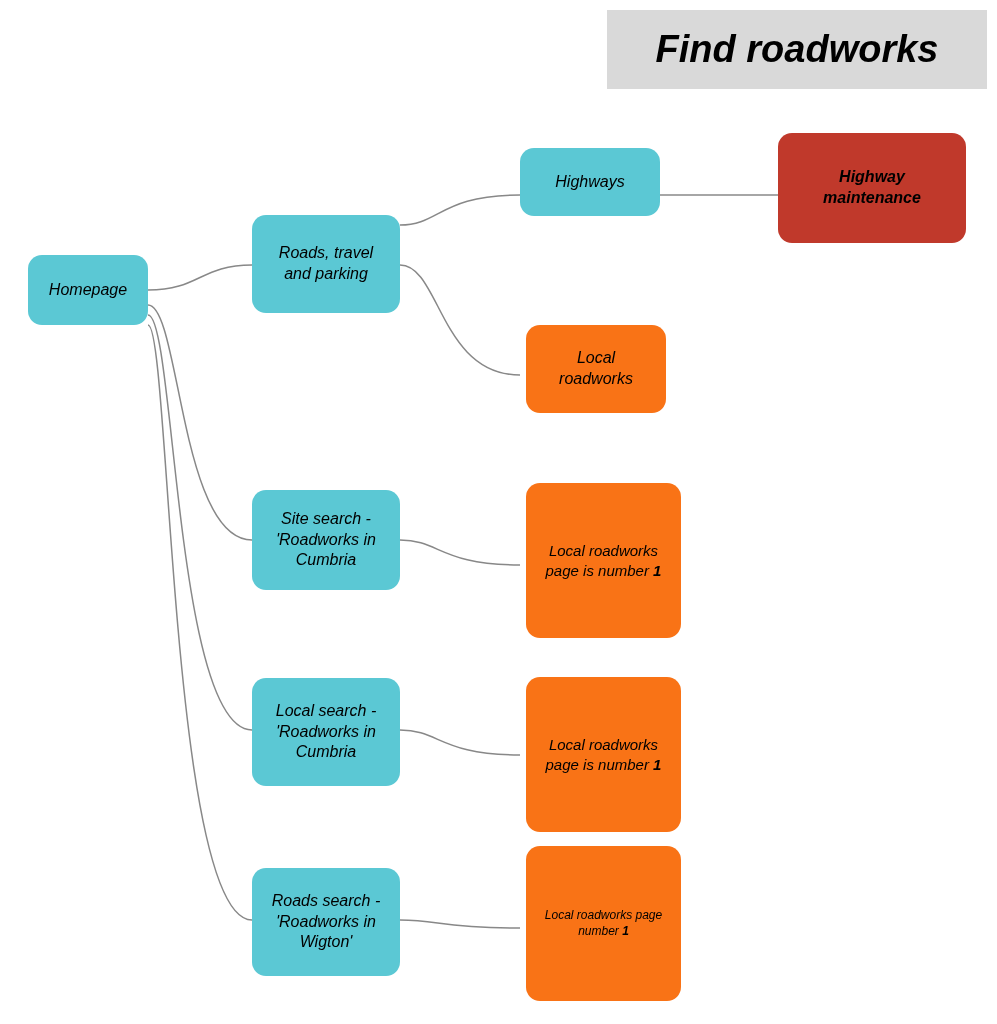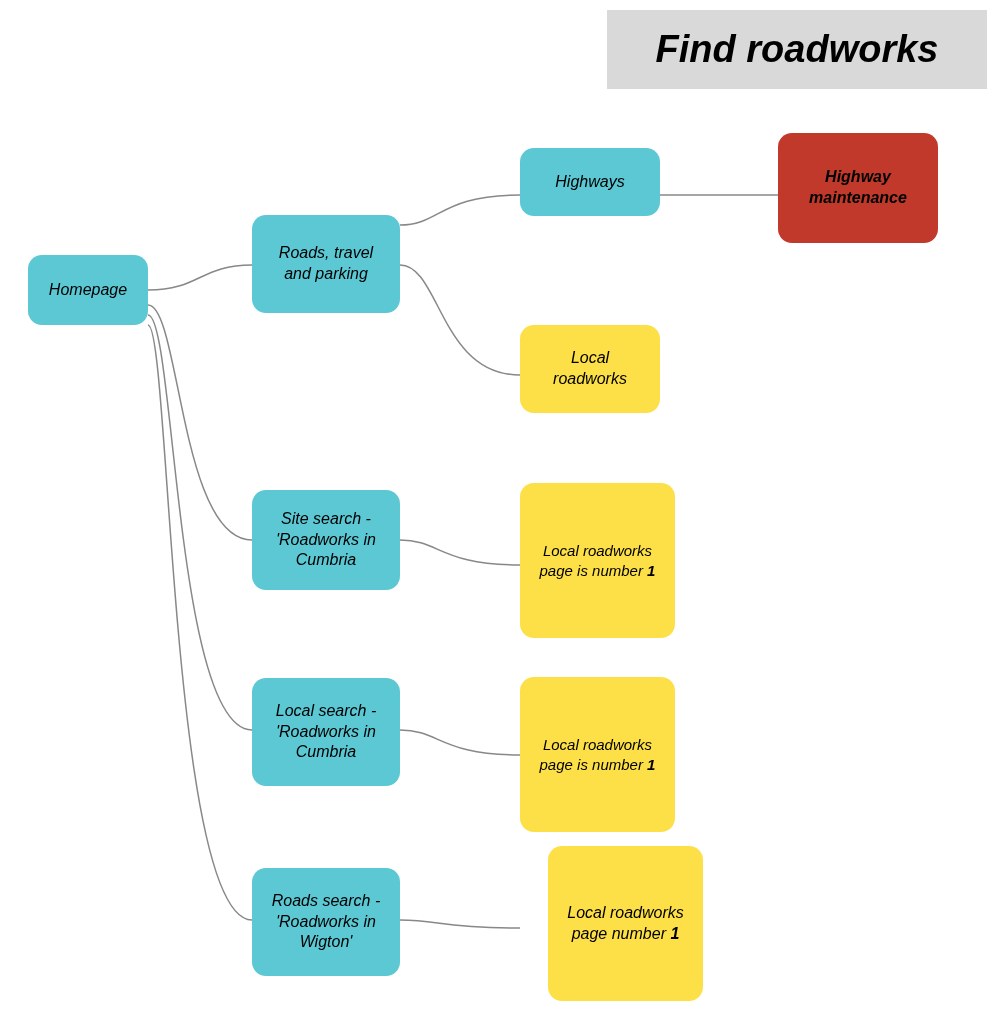--- a/index.html
+++ b/index.html
@@ -50,23 +50,24 @@
       line-height: 1.3;
     }
 
     .node-blue {
       background: #5bc8d4;
       color: #000;
       border: none;
     }
 
     .node-green {
-      background: #fde047;
+      background: #f97316;
       color: #000;
       border: none;
+      margin-left: 6px;
     }
 
     .node-red {
       background: #c0392b;
       color: #000;
       border: none;
       font-weight: bold;
     }
 
     svg.connectors {
@@ -121,21 +122,21 @@
   </div>
 
   <div class="node node-blue" style="left: 252px; top: 215px; width: 148px; height: 98px;">
     <span>Roads, travel and parking</span>
   </div>
 
   <div class="node node-blue" style="left: 520px; top: 148px; width: 140px; height: 68px;">
     <span>Highways</span>
   </div>
 
-  <div class="node node-red" style="left: 778px; top: 133px; width: 160px; height: 110px;">
+  <div class="node node-red" style="left: 778px; top: 133px; width: 188px; height: 110px;">
     <span>Highway maintenance</span>
   </div>
 
   <div class="node node-green" style="left: 520px; top: 325px; width: 140px; height: 88px;">
     <span>Local roadworks</span>
   </div>
 
   <div class="node node-blue" style="left: 252px; top: 490px; width: 148px; height: 100px; justify-content: flex-end;">
     <span>Site search - 'Roadworks in Cumbria</span>
   </div>
@@ -149,17 +150,17 @@
   </div>
 
   <div class="node node-green" style="left: 520px; top: 677px; width: 155px; height: 155px; font-size: 15px;">
     <span>Local roadworks page is number <strong>1</strong></span>
   </div>
 
   <div class="node node-blue" style="left: 252px; top: 868px; width: 148px; height: 108px;">
     <span>Roads search - 'Roadworks in Wigton'</span>
   </div>
 
-  <div class="node node-green" style="left: 548px; top: 846px; width: 155px; height: 155px; font-size: 16px;">
+  <div class="node node-green" style="left: 520px; top: 846px; width: 155px; height: 155px; font-size: 12px;">
     <span>Local roadworks page number <strong>1</strong></span>
   </div>
 
 </div>
 
 </body></html>

